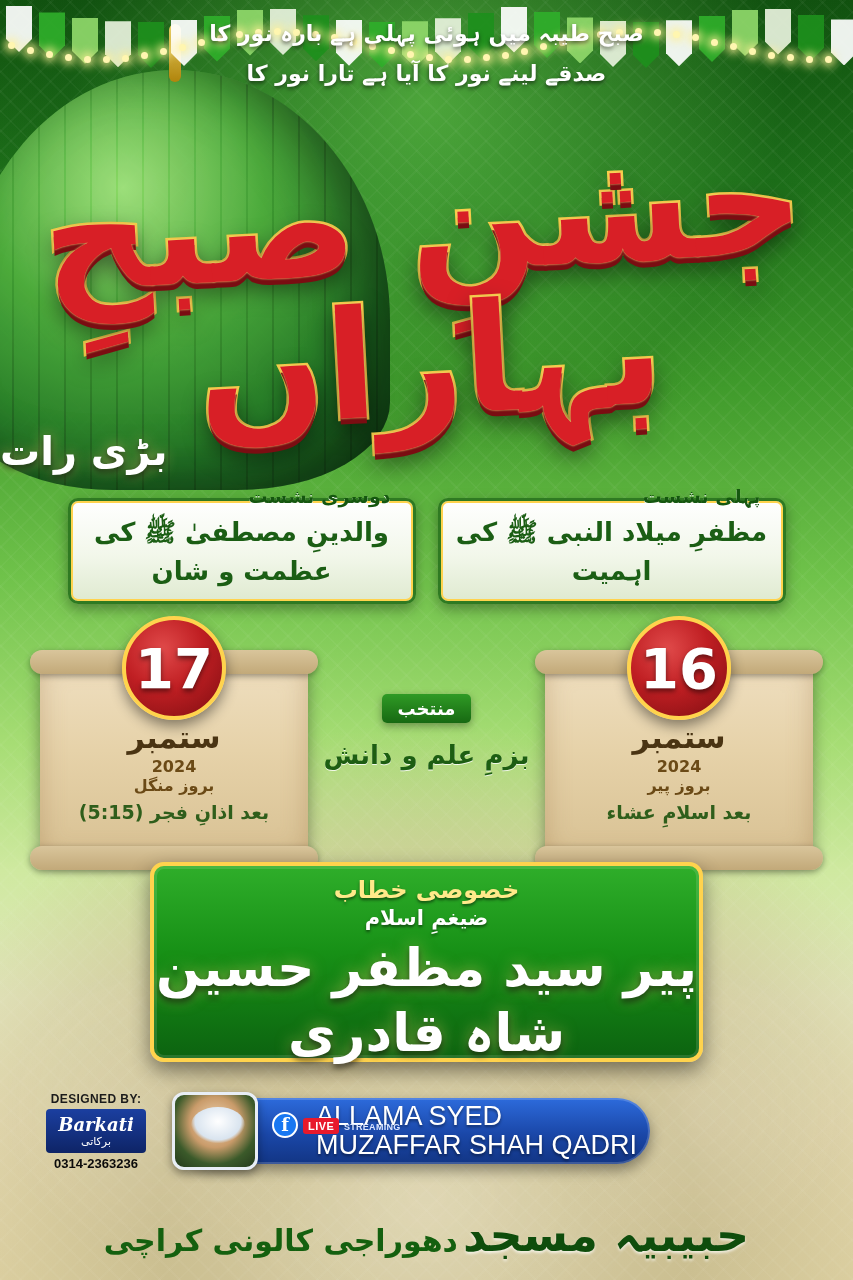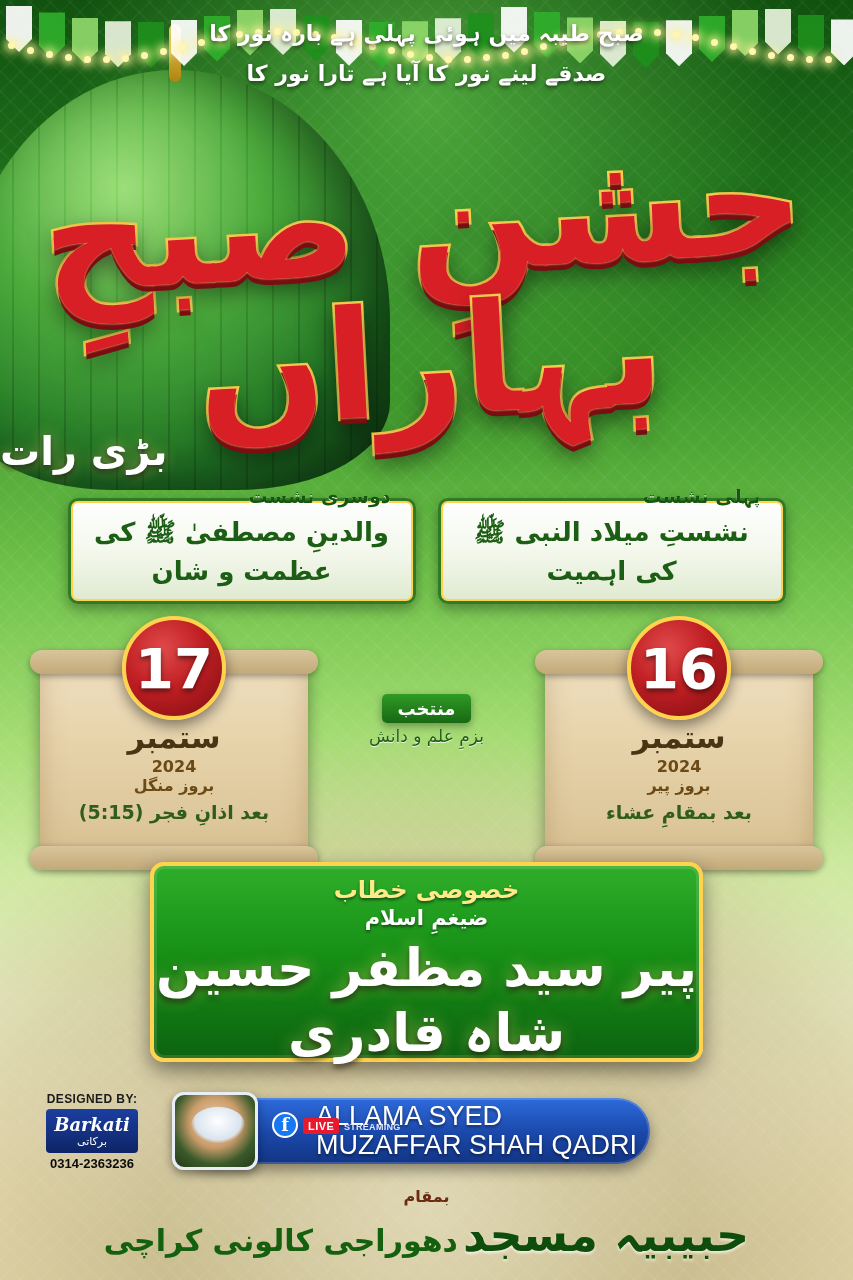--- a/index.html
+++ b/index.html
@@ -166,22 +166,22 @@
     position: relative; width: 210px; margin-top: 58px; text-align: center;
   }
   .ribbon {
     display: inline-block; padding: 4px 16px;
     background: linear-gradient(180deg, #2f9a25, #176912);
     color: #fff; border-radius: 5px; font-size: 18px; font-weight: bold;
     font-family: "DejaVu Sans", sans-serif; direction: rtl;
     box-shadow: 0 3px 8px rgba(0,0,0,.35);
   }
   .center-tag-text {
-    margin-top: 0; direction: rtl;
-    font-family: "DejaVu Sans", sans-serif; font-size: 17px; font-weight: normal;
+    margin-top: 12px; direction: rtl;
+    font-family: "DejaVu Sans", sans-serif; font-size: 26px; font-weight: bold;
     color: #1d5e12; line-height: 1.55; text-shadow: 0 1px 0 rgba(255,255,255,.8);
   }
   
   .speaker-panel {
     position: absolute; top: 862px; left: 150px; right: 150px; height: 200px;
     background: linear-gradient(180deg, #2fae2a 0%, #179016 45%, #0c6310 100%);
     border: 4px solid #ffd34d;
     border-radius: 14px;
     box-shadow: 0 8px 20px rgba(0,0,0,.45), inset 0 0 0 3px rgba(255,255,255,.12);
     text-align: center; padding-top: 10px;
@@ -197,21 +197,21 @@
     text-shadow: 0 2px 3px rgba(0,0,0,.5);
   }
   .speaker-name {
     margin-top: 6px; direction: rtl; font-family: "DejaVu Sans", sans-serif;
     font-size: 52px; font-weight: bold; color: #ffffff;
     text-shadow: 0 4px 6px rgba(0,0,0,.55), 0 0 16px rgba(255,230,120,.5);
     line-height: 1.25;
   }
   
   .designer {
-    position: absolute; left: 46px; top: 1092px; width: 92px;
+    position: absolute; left: 46px; top: 1092px; width: 100px;
     text-align: center; font-family: "Liberation Sans", sans-serif;
   }
   .designer-label { font-size: 12px; font-weight: bold; color: #1b1b1b; letter-spacing: .4px; }
   .designer-logo {
     margin: 3px 0; padding: 5px 0;
     background: linear-gradient(180deg, #1b3fa0, #0e2466);
     border-radius: 4px; color: #fff;
   }
   .designer-logo .brand { font-family: "DejaVu Serif", serif; font-style: italic; font-size: 18px; font-weight: bold; }
   .designer-logo .brand-ur { font-family: "DejaVu Sans", sans-serif; font-size: 11px; direction: rtl; }
@@ -365,37 +365,37 @@
   </div>
 
   <div class="title-wrap">
     <div class="title-main">جشنِ صبحِ بہاراں</div>
   </div>
   <div class="title-sub">بڑی رات</div>
 
   <div class="sessions">
     <div class="session">
       <span class="session-label">پہلی نشست</span>
-      <span class="session-text">نشستِ میلاد النبی ﷺ کی اہمیت</span>
+      <span class="session-text">مظفرِ میلاد النبی ﷺ کی اہمیت</span>
     </div>
     <div class="session">
       <span class="session-label">دوسری نشست</span>
       <span class="session-text">والدینِ مصطفیٰ ﷺ کی عظمت و شان</span>
     </div>
   </div>
 
   <div class="dates">
 
     <div class="scroll-card">
       <div class="day-badge">16</div>
       <div class="scroll-text">
         <div class="scroll-month">ستمبر</div>
         <div class="scroll-year">2024</div>
         <div class="scroll-year">بروز پیر</div>
-        <div class="scroll-time">بعد بمقامِ عشاء</div>
+        <div class="scroll-time">بعد اسلامِ عشاء</div>
       </div>
     </div>
 
     <div class="center-tag">
       <span class="ribbon">منتخب</span>
       <div class="center-tag-text">بزمِ علم و دانش</div>
     </div>
 
     <div class="scroll-card">
       <div class="day-badge">17</div>
@@ -433,18 +433,17 @@
         <span class="live-sub">STREAMING</span>
       </span>
     </div>
     <div class="live-name">
       <div>ALLAMA SYED</div>
       <div>MUZAFFAR SHAH QADRI</div>
     </div>
   </div>
 
   <div class="venue">
-    <span class="venue-badge">بمقام</span>
     <span class="venue-main">حبیبیہ مسجد</span>
     <span class="venue-sub">دھوراجی کالونی کراچی</span>
   </div>
 
 </div>
 
 </body></html>

